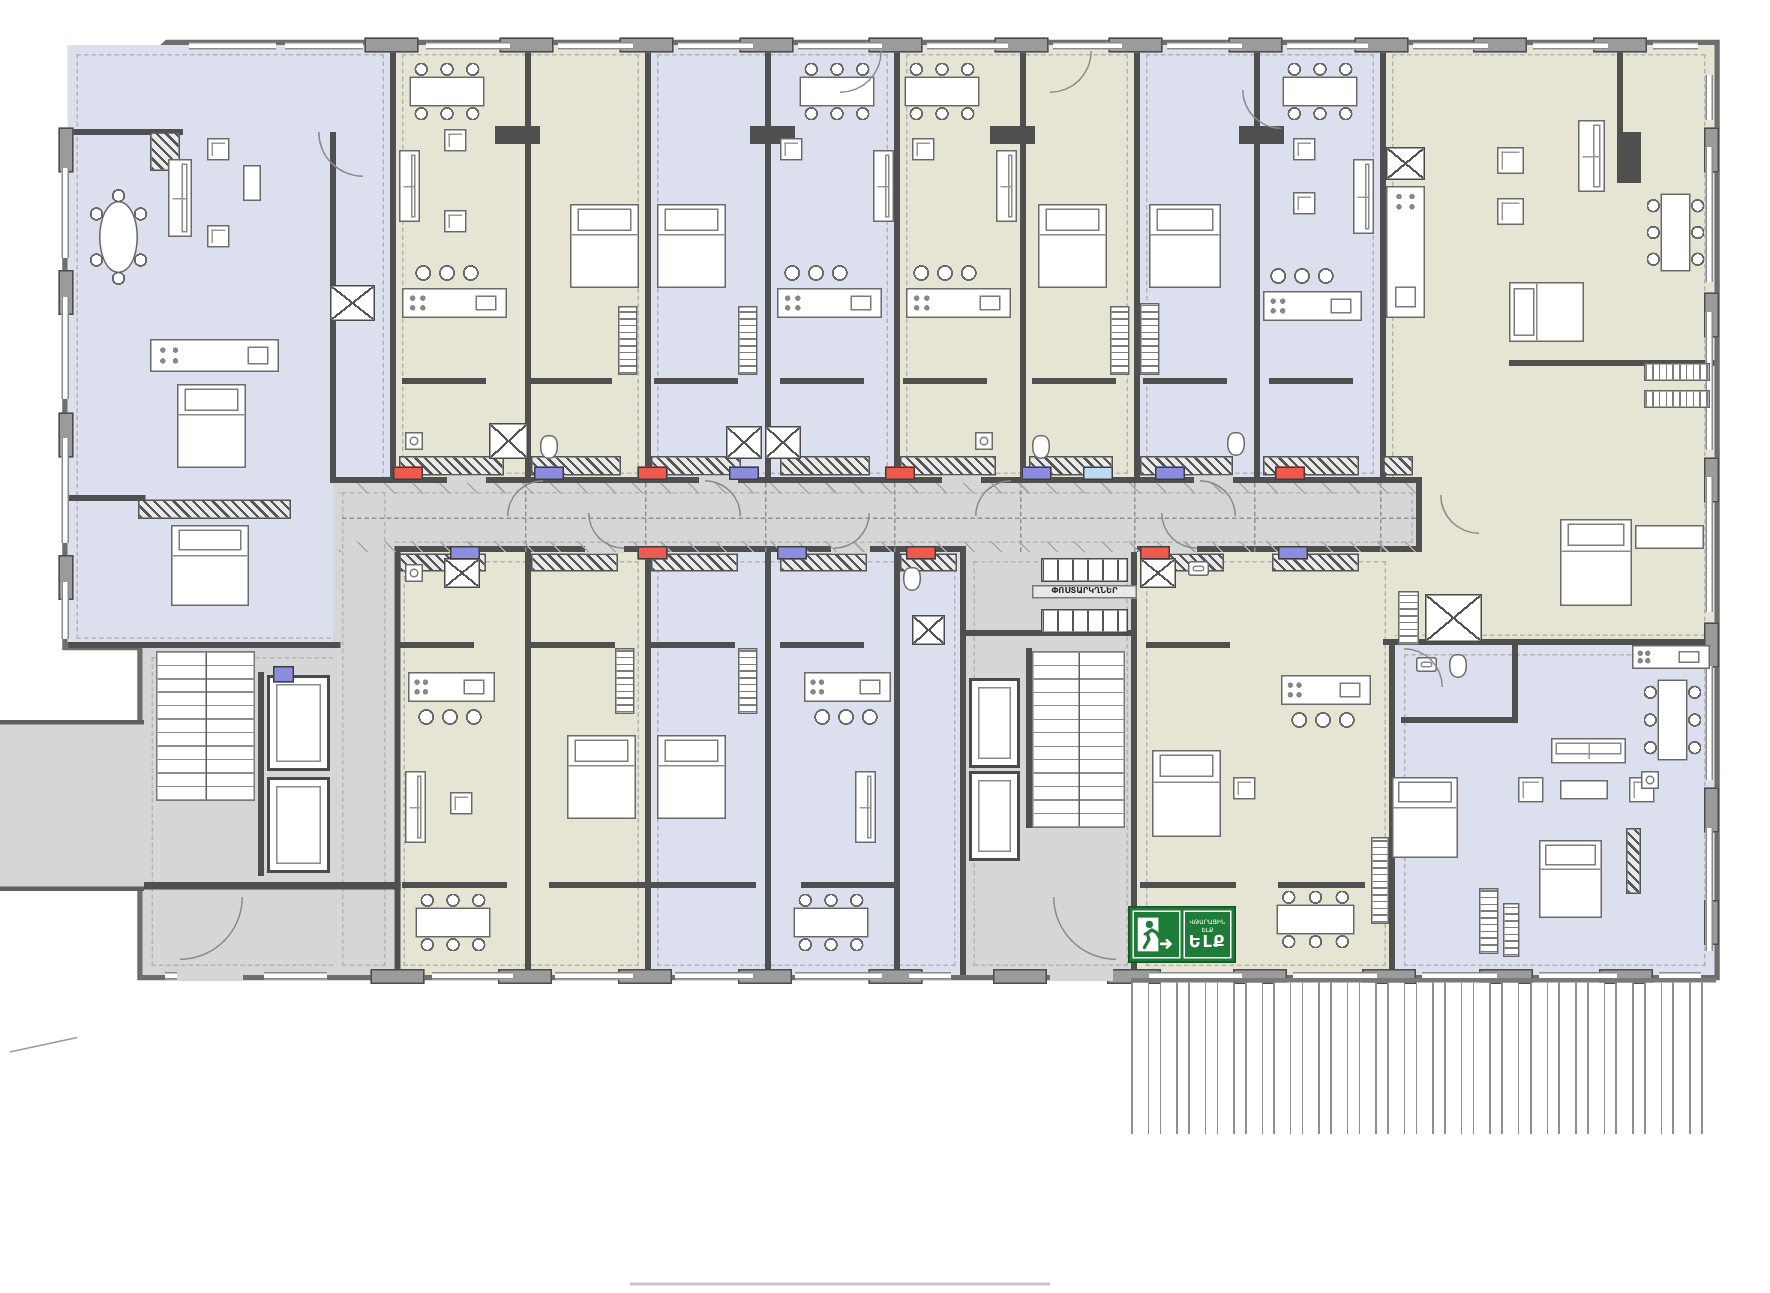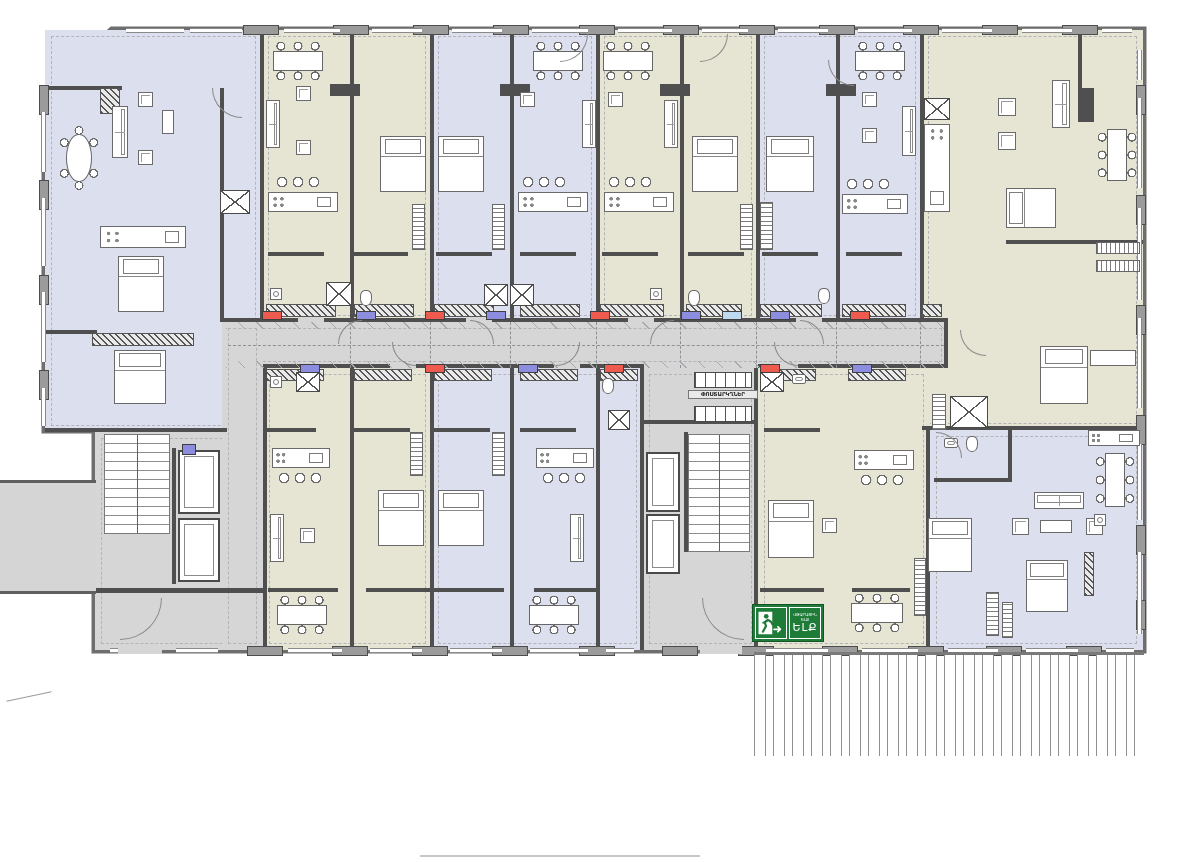--- a/index.html
+++ b/index.html
@@ -97,21 +97,21 @@
   .ground-line{position:absolute;background:#c7c7c7}
   .grade-mark{position:absolute;border-top:1.5px solid #9a9a9a;transform:rotate(-12deg)}
   
   .overlay{position:absolute;z-index:6}
   .exit-sign{left:752px;top:604px;width:72px;height:38px;background:#1e7b38;border:1px solid #145527;
     display:flex;align-items:center;gap:2px;padding:2px}
   .exit-pict{width:32px;height:32px;background:#1e7b38;border:1px solid #fff;position:relative;flex:0 0 auto}
   .exit-text{flex:1;display:flex;flex-direction:column;align-items:center;justify-content:center;
     color:#fff;border:1px solid #fff;align-self:stretch;padding:1px}
   .exit-small{font-size:4px;line-height:5px;text-align:center;letter-spacing:0;max-width:34px}
-  .exit-big{font-size:11px;font-weight:normal;letter-spacing:1px;line-height:12px}
+  .exit-big{font-size:11px;font-weight:bold;letter-spacing:1px;line-height:12px}
   .mail-label{left:688px;top:390px;width:70px;text-align:center;font-size:5.5px;font-weight:bold;
     color:#2a2a2a;background:#e9e9e9;border:1px solid #777;line-height:7px}
 </style>
 </head>
 <body>
 
 <div id="plan">
   <svg id="footprint" width="1180" height="862" style="position:absolute;left:0;top:0">
     <polygon id="fpoly" points="112,30 1143,30 1143,650 95,650 95,430 45,430 45,92" fill="#fdfdfd" stroke="#6e6e6e" stroke-width="7" stroke-linejoin="miter"></polygon>
   </svg>

